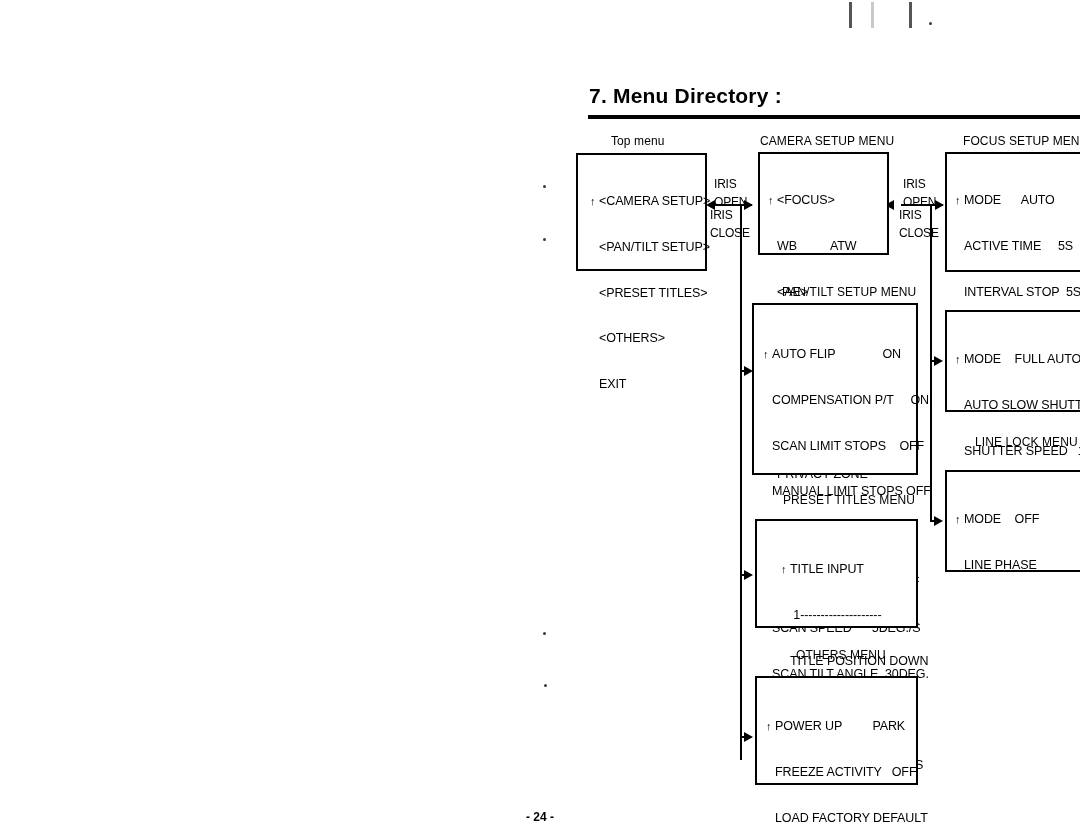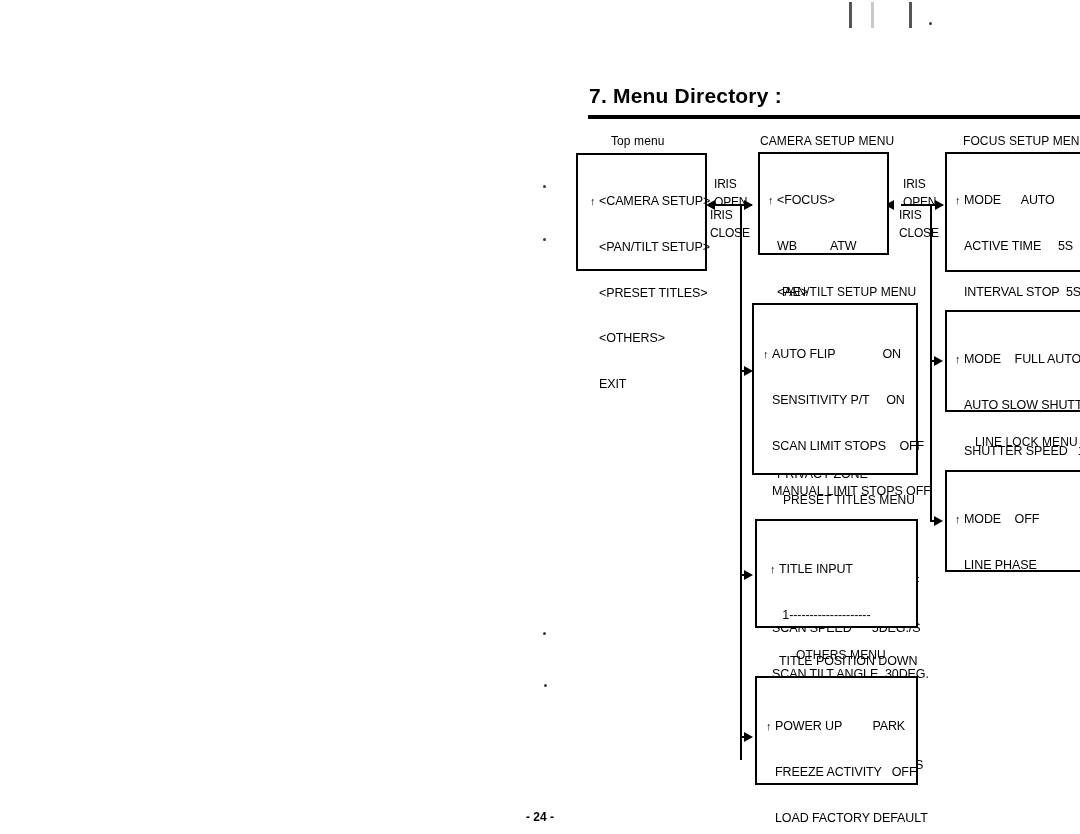--- a/index.html
+++ b/index.html
@@ -205,21 +205,21 @@
       <div class="row"><span class="cursor"></span><span>ACTIVE TIME     5S</span></div>
       <div class="row"><span class="cursor"></span><span>INTERVAL STOP  5S</span></div>
       <div class="row"><span class="cursor"></span><span>SENSITIVITY  NORMAL</span></div>
     </div>
   </div>
 
   <div class="box-caption" style="left:782px; top:285px;text-align:center;">PAN/TILT SETUP MENU</div>
   <div class="menu-box" style="left:752px; top:303px; width:166px; height:172px;">
     <div class="menu-lines" style="left:9px; top:12px;">
       <div class="row"><span class="cursor">↑</span><span>AUTO FLIP              ON</span></div>
-      <div class="row"><span class="cursor"></span><span>SENSITIVITY P/T     ON</span></div>
+      <div class="row"><span class="cursor"></span><span>COMPENSATION P/T     ON</span></div>
       <div class="row"><span class="cursor"></span><span>SCAN LIMIT STOPS    OFF</span></div>
       <div class="row"><span class="cursor"></span><span>MANUAL LIMIT STOPS OFF</span></div>
       <div class="row"><span class="cursor"></span><span>PARK TIME MIN      0MIN</span></div>
       <div class="row"><span class="cursor"></span><span>AUTO PATROL   P1 ↑ OFF</span></div>
       <div class="row"><span class="cursor"></span><span>SCAN SPEED      5DEG./S</span></div>
       <div class="row"><span class="cursor"></span><span>SCAN TILT ANGLE  30DEG.</span></div>
       <div class="row"><span class="cursor"></span><span>STOP TIME        10SEC</span></div>
       <div class="row"><span class="cursor"></span><span>MAX SPEED     300DEG./S</span></div>
     </div>
   </div>
@@ -237,21 +237,21 @@
   <div class="box-caption" style="left:975px; top:435px;">LINE LOCK MENU</div>
   <div class="menu-box" style="left:945px; top:470px; width:160px; height:102px;">
     <div class="menu-lines" style="left:8px; top:10px;">
       <div class="row"><span class="cursor">↑</span><span>MODE    OFF</span></div>
       <div class="row"><span class="cursor"></span><span>LINE PHASE              180</span></div>
     </div>
   </div>
 
   <div class="box-caption" style="left:783px; top:493px;">PRESET TITLES MENU</div>
   <div class="menu-box" style="left:755px; top:519px; width:163px; height:109px;">
-    <div class="menu-lines" style="left:13px; top:11px;">
+    <div class="menu-lines" style="left:24px; top:11px;">
       <div class="row"><span class="cursor">↑</span><span>TITLE INPUT</span></div>
       <div class="row"><span class="cursor"></span><span> 1--------------------</span></div>
       <div class="row"><span class="cursor"></span><span>TITLE POSITION DOWN</span></div>
     </div>
   </div>
 
   <div class="box-caption" style="left:796px; top:648px;">OTHERS MENU</div>
   <div class="menu-box" style="left:755px; top:676px; width:163px; height:109px;">
     <div class="menu-lines" style="left:9px; top:11px;">
       <div class="row"><span class="cursor">↑</span><span>POWER UP         PARK</span></div>

